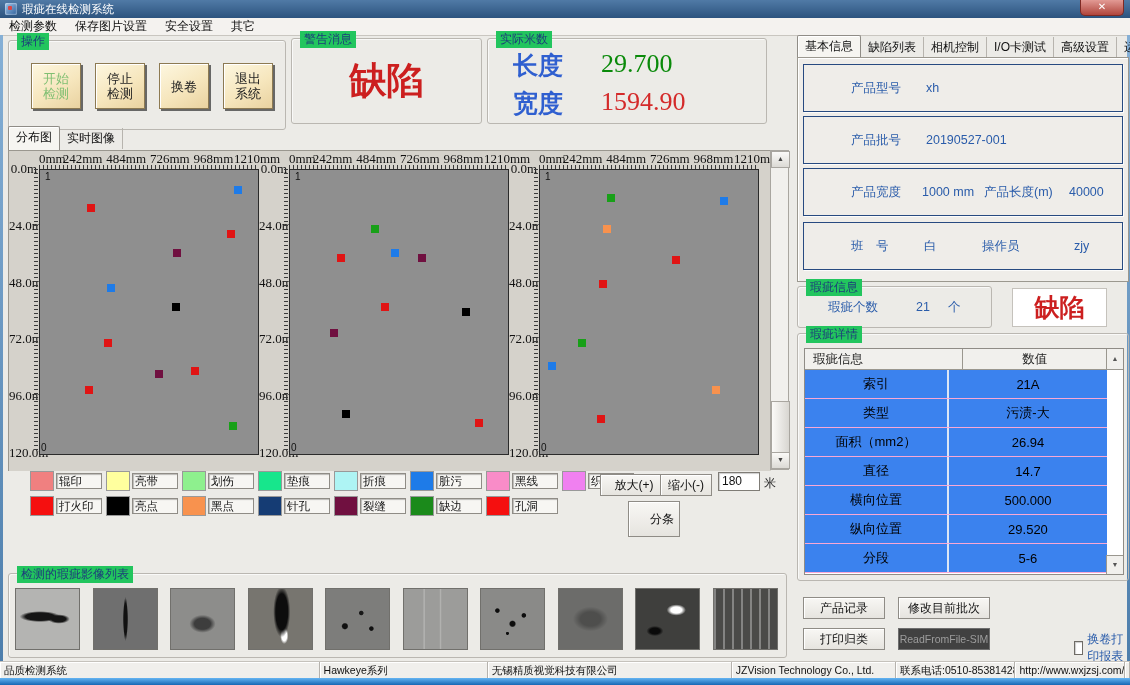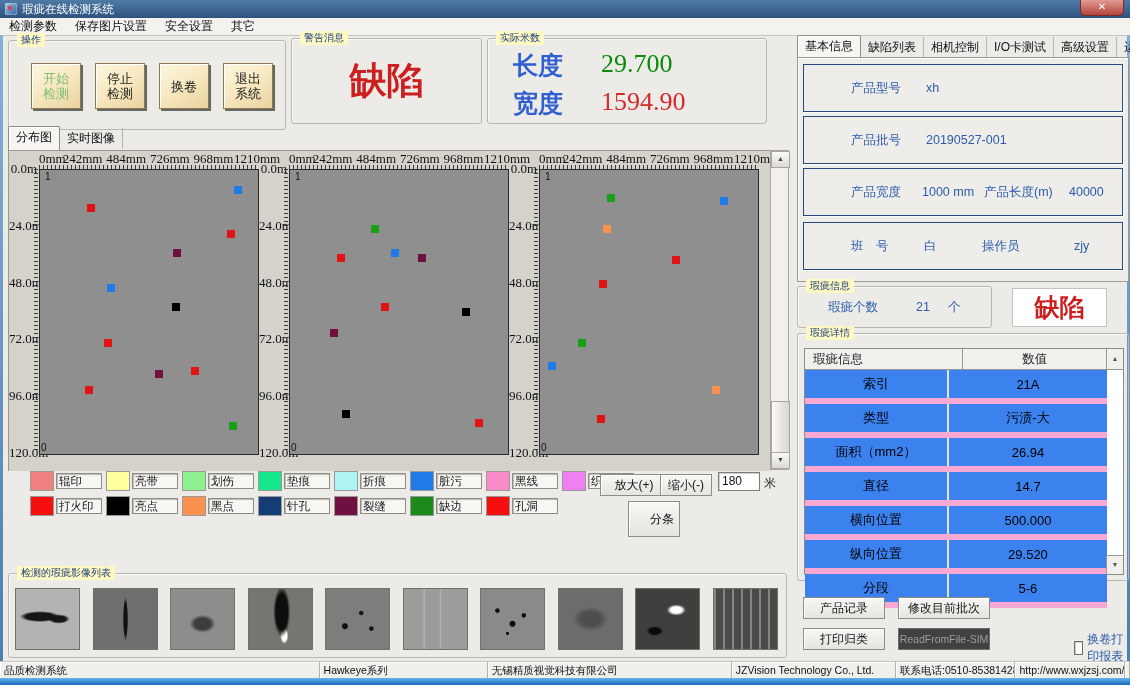--- a/index.html
+++ b/index.html
@@ -16,22 +16,22 @@
   .close-btn{position:absolute;right:6px;top:0;width:42px;height:15px;border-radius:0 0 5px 5px;
              background:linear-gradient(#e29a94,#b0453c);border:1px solid #7e2a24;border-top:none;
              color:#fff;font-size:10px;font-weight:bold;text-align:center;line-height:14px;}
   .menubar{position:absolute;left:0;top:18px;width:1130px;height:17px;background:#f4f2ef;
            border-bottom:1px solid #c9c6c0;display:flex;align-items:center;}
   .menu-item{padding:1px 9px;font-size:12px;color:#111;}
   .sidebord{position:absolute;top:35px;width:3px;height:626px;background:linear-gradient(#86b0d6,#4d7eac);}
   
   .grp{position:absolute;border:1px solid #bab7b1;border-radius:3px;
        box-shadow:inset 1px 1px 0 rgba(255,255,255,.7);}
-  .grp .cap{position:absolute;top:-8px;left:8px;background:#fef9c3;padding:0 4px;
-            font-size:10px;color:#1d3d7a;white-space:nowrap;}
+  .grp .cap{position:absolute;top:-8px;left:8px;background:#22c55e;padding:0 4px;
+            font-size:12px;color:#1d3d7a;white-space:nowrap;}
   
   .op-btn{position:absolute;width:50px;height:46px;top:22px;
           background:linear-gradient(150deg,#fdf7e0 0%,#f6e6bd 55%,#e9d2a0 100%);
           border:1px solid #8d7a52;box-shadow:2px 2px 0 rgba(70,70,70,.8),inset 1px 1px 0 #fff;
           font-size:13px;line-height:15px;text-align:center;display:flex;align-items:center;justify-content:center;
           white-space:pre-line;color:#222;padding:0;}
   
   .tabrow{position:absolute;display:flex;align-items:flex-end;}
   .tab{padding:2px 7px;font-size:12px;border-right:1px solid #b7b4ae;color:#111;white-space:nowrap;}
   .tab.active{background:#f6f5f1;border:1px solid #8f8c86;border-bottom:none;border-radius:2px 2px 0 0;
@@ -85,21 +85,21 @@
   
   .alert-box{position:absolute;left:1012px;top:288px;width:93px;height:37px;background:#fff;
              border:1px solid #c5c2bc;display:flex;align-items:center;justify-content:center;}
   .alert-text{font-family:"Liberation Serif","DejaVu Serif",serif;font-size:25px;font-weight:bold;color:#cc1f1f;}
   
   .dtable{position:absolute;left:6px;top:14px;width:318px;height:225px;background:#fff;border:1px solid #8f8c86;}
   .dt-header{display:flex;height:20px;background:#f1f0ed;border-bottom:1px solid #9a978f;}
   .dt-h1{width:47%;border-right:1px solid #9a978f;padding-left:8px;line-height:20px;font-size:12.5px;}
   .dt-h2{flex:1;text-align:center;line-height:20px;font-size:12.5px;}
   .dt-hsb{width:16px;background:#f1f0ed;border-left:1px solid #9a978f;font-size:7px;color:#555;text-align:center;line-height:20px;}
-  .dt-row{display:flex;height:28px;border-bottom:6px solid #f9a8d4;}
+  .dt-row{display:flex;height:28px;border-bottom:1px solid #f9a8d4;}
   .dt-c1{width:47%;border-right:2px solid #dce6f5;display:flex;align-items:center;justify-content:center;
          font-size:13px;color:#000;}
   .dt-c2{flex:1;display:flex;align-items:center;justify-content:center;font-size:13px;color:#000;}
   .dt-body{position:relative;}
   
   .chk{position:absolute;display:flex;align-items:center;}
   .chk-box{width:12px;height:12px;background:#fff;border:1px solid #6f6c66;box-shadow:inset 1px 1px 1px rgba(0,0,0,.2);}
   .chk-lbl{margin-left:4px;font-size:12px;color:#2a5caa;}
   
   .thumb{position:absolute;top:14px;width:63px;height:60px;border:1px solid #71706c;}

